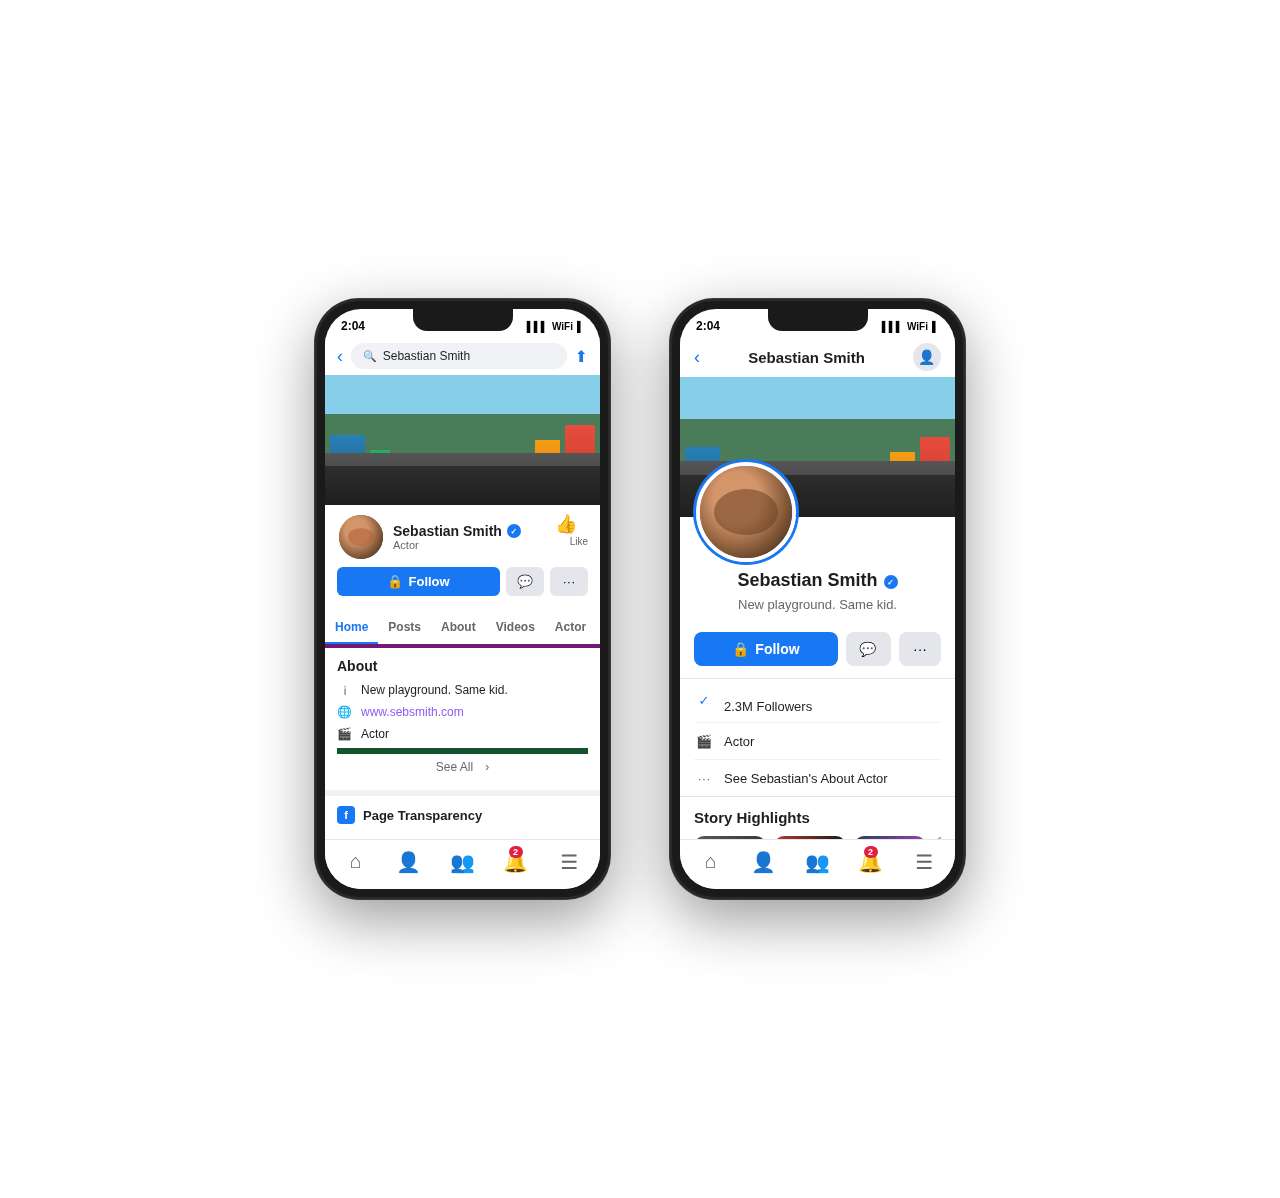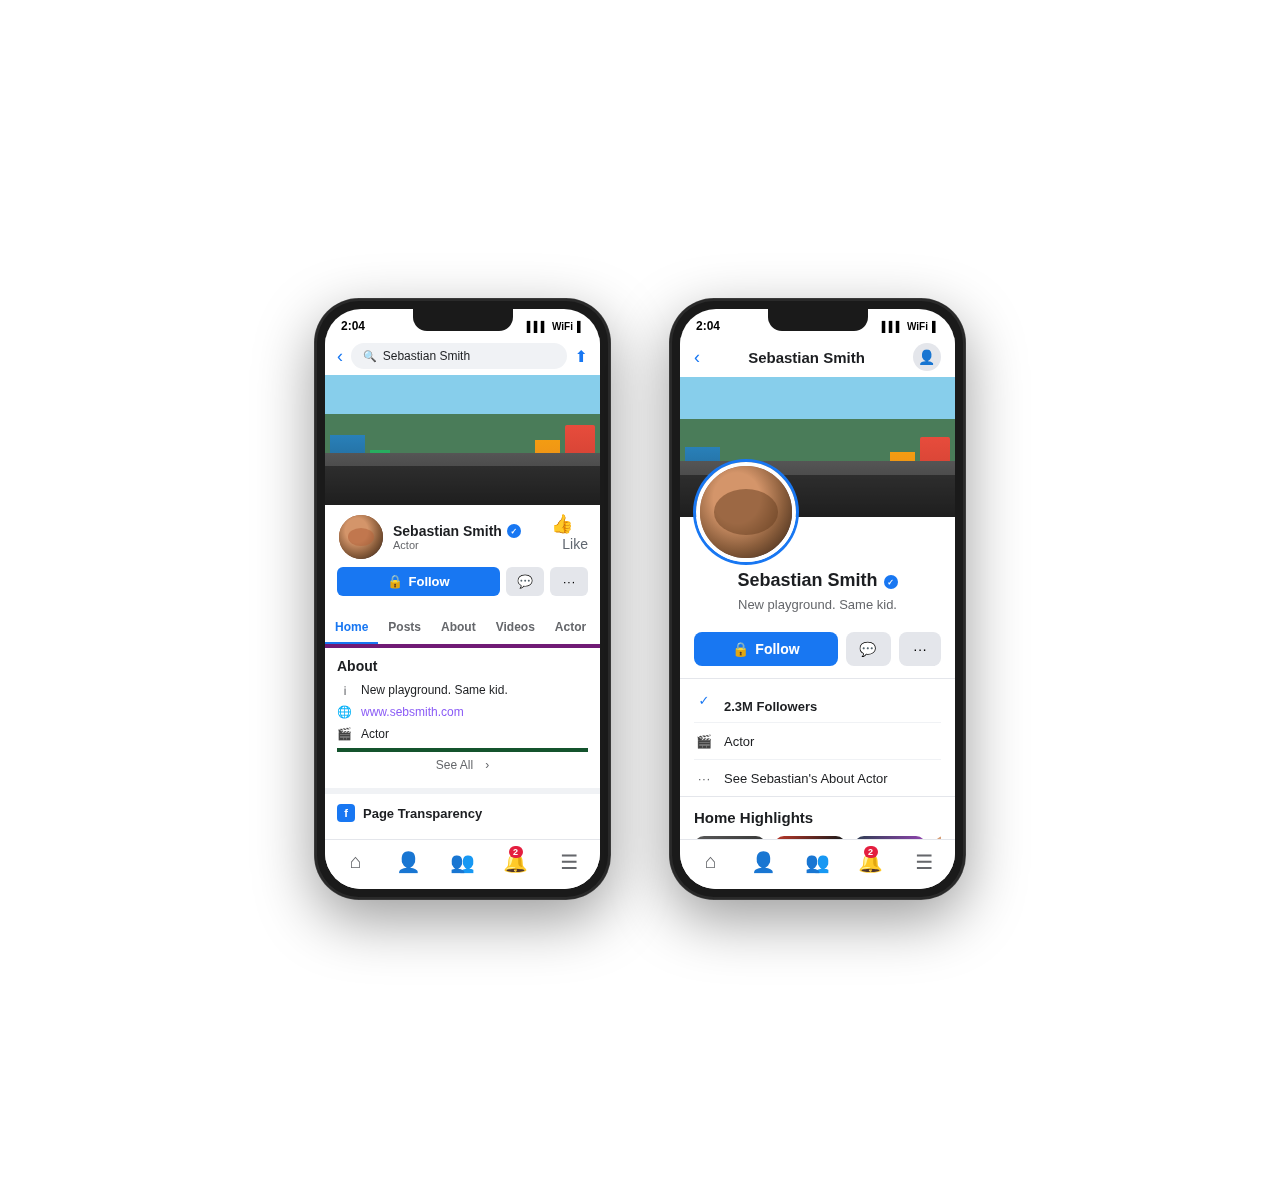--- a/index.html
+++ b/index.html
@@ -146,21 +146,21 @@
       flex-direction: column;
       align-items: center;
       gap: 1px;
       cursor: pointer;
     }
     .like-icon {
       font-size: 18px;
       color: #606770;
     }
     .like-label {
-      font-size: 14px;
+      font-size: 10px;
       color: #606770;
       padding-left: 25px;
     }
     
     .action-buttons {
       display: flex;
       gap: 6px;
       margin-bottom: 8px;
     }
     .btn-follow {
@@ -282,21 +282,21 @@
     .see-all {
       display: flex;
       align-items: center;
       justify-content: center;
       gap: 12px;
       margin-top: 6px;
       font-size: 12px;
       color: #65676b;
       padding: 6px;
       cursor: pointer;
-      border-top: 4px solid #14532d;
+      border-top: 6px solid #14532d;
     }
     
     .page-transparency {
       display: flex;
       align-items: center;
       gap: 8px;
       padding: 10px 12px;
       border-top: 6px solid #f0f2f5;
     }
     .fb-icon-small {
@@ -518,21 +518,21 @@
     .info-row-icon {
       width: 20px;
       height: 20px;
       display: flex;
       align-items: center;
       justify-content: center;
       color: #65676b;
       font-size: 13px;
       flex-shrink: 0;
     }
-    .info-bold { font-weight: 700; margin-top: 12px; }
+    .info-bold { font-weight: 400; margin-top: 12px; }
     
     .story-highlights {
       padding: 0 14px;
     }
     .story-highlights-title {
       font-size: 15px;
       font-weight: 700;
       color: #1c1e21;
       margin-bottom: 10px;
     }
@@ -816,21 +816,21 @@
             <div class="info-row-icon">🎬</div>
             <span>Actor</span>
           </div>
           <div class="info-row">
             <div class="info-row-icon">···</div>
             <span>See Sebastian's About Actor</span>
           </div>
         </div>
 
         <div class="story-highlights">
-          <div class="story-highlights-title">Home Highlights</div>
+          <div class="story-highlights-title">Story Highlights</div>
           <div class="story-row">
             <div class="story-thumb" style="background: linear-gradient(135deg, #5a5a5a, #3a3a3a, #8a8a8a);"></div>
             <div class="story-thumb" style="background: linear-gradient(135deg, #c0392b 0%, #1a1a1a 50%, #8b0000 100%);"></div>
             <div class="story-thumb" style="background: linear-gradient(135deg, #2c3e50, #8e44ad, #1a1a1a);"></div>
             <div class="story-thumb" style="background: linear-gradient(135deg, #d4956a, #f0e0d0, #e8c8a0);"></div>
           </div>
         </div>
 
       </div>
 

